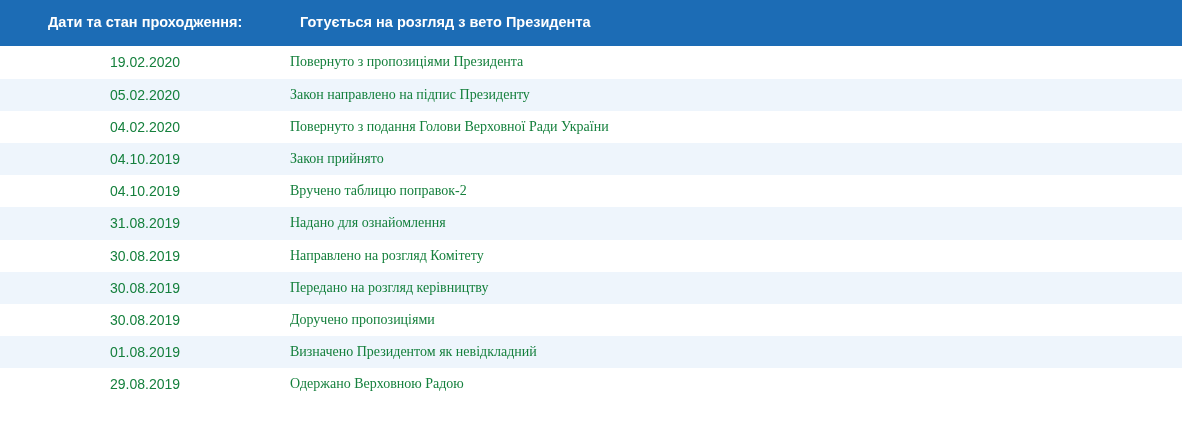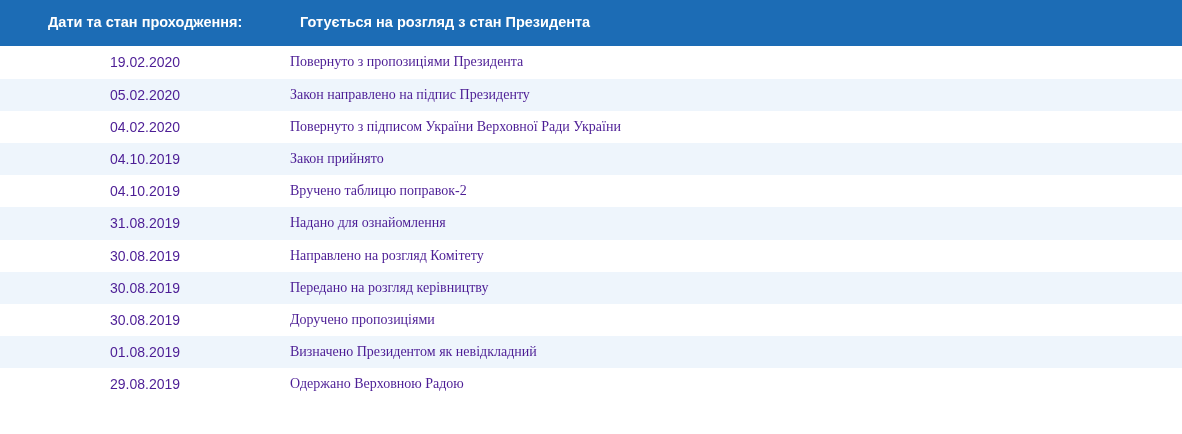--- a/index.html
+++ b/index.html
@@ -35,21 +35,21 @@
   th.col-dates {
     width: 290px;
     padding-left: 48px !important;
     box-sizing: border-box;
   }
   th.col-state {
     padding-left: 10px !important;
   }
   table.bill-status tbody td {
     font-size: 14px;
-    color: #4c1d95;
+    color: #15803d;
     padding: 7px 0 7px 0;
     vertical-align: middle;
     line-height: 1.3;
     border: none;
   }
   tbody tr.alt td {
     background: #eef5fc;
   }
   tbody tr.plain td {
     background: #ffffff;
@@ -68,35 +68,35 @@
   }
 </style>
 </head>
 <body>
 
 <div class="table-wrap">
   <table class="bill-status">
     <thead>
       <tr>
         <th class="col-dates">Дати та стан проходження:</th>
-        <th class="col-state">Готується на розгляд з стан Президента</th>
+        <th class="col-state">Готується на розгляд з вето Президента</th>
       </tr>
     </thead>
     <tbody>
       <tr class="plain">
         <td class="cell-date">19.02.2020</td>
         <td class="cell-state">Повернуто з пропозиціями Президента</td>
       </tr>
       <tr class="alt">
         <td class="cell-date">05.02.2020</td>
         <td class="cell-state">Закон направлено на підпис Президенту</td>
       </tr>
       <tr class="plain">
         <td class="cell-date">04.02.2020</td>
-        <td class="cell-state">Повернуто з підписом України Верховної Ради України</td>
+        <td class="cell-state">Повернуто з подання Голови Верховної Ради України</td>
       </tr>
       <tr class="alt">
         <td class="cell-date">04.10.2019</td>
         <td class="cell-state">Закон прийнято</td>
       </tr>
       <tr class="plain">
         <td class="cell-date">04.10.2019</td>
         <td class="cell-state">Вручено таблицю поправок-2</td>
       </tr>
       <tr class="alt">

